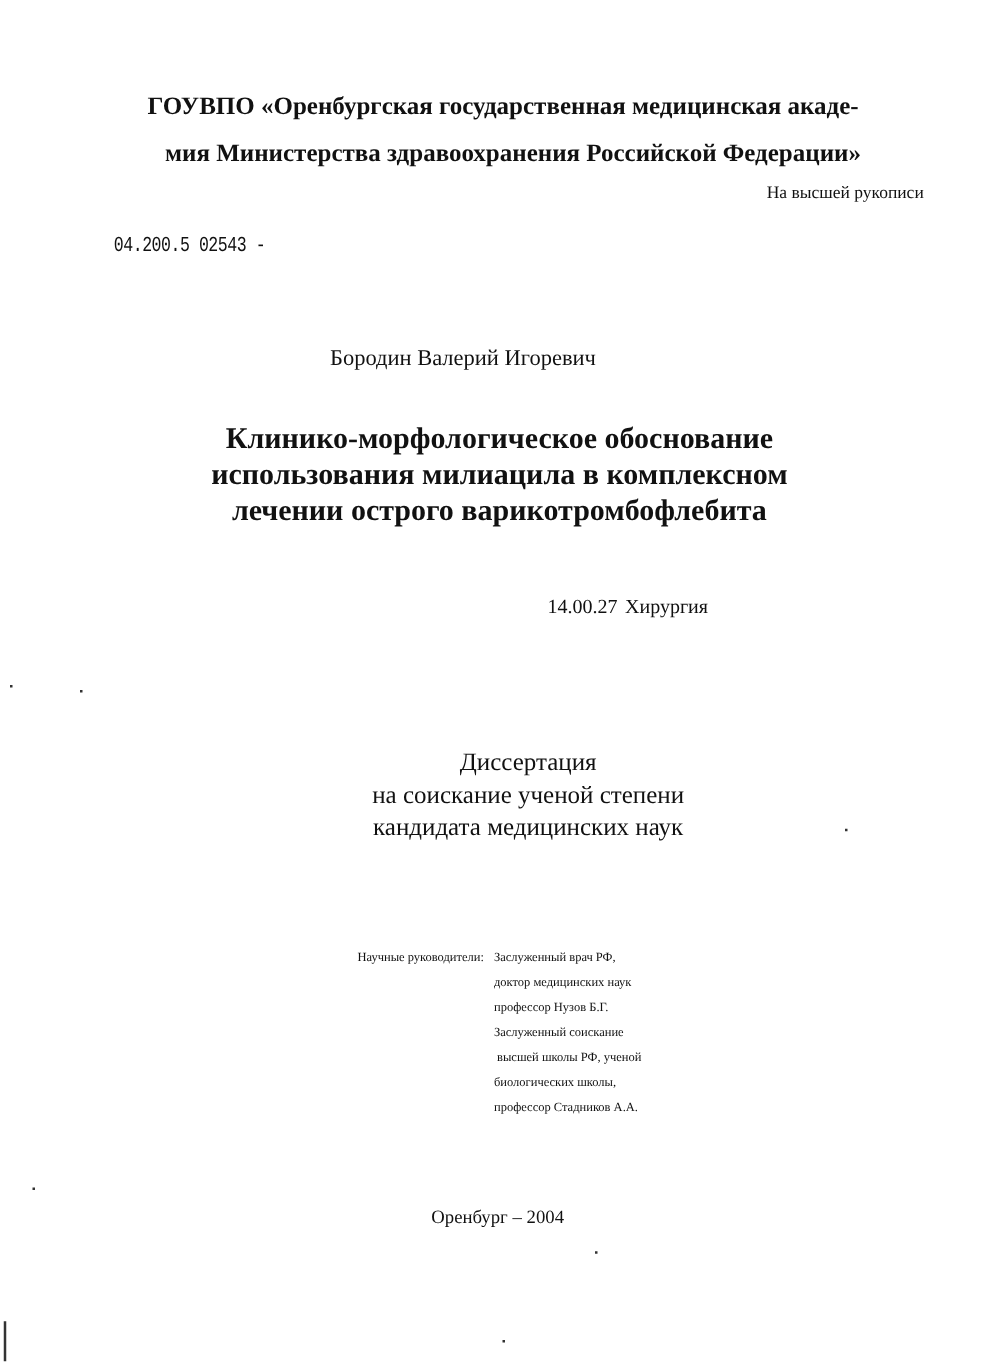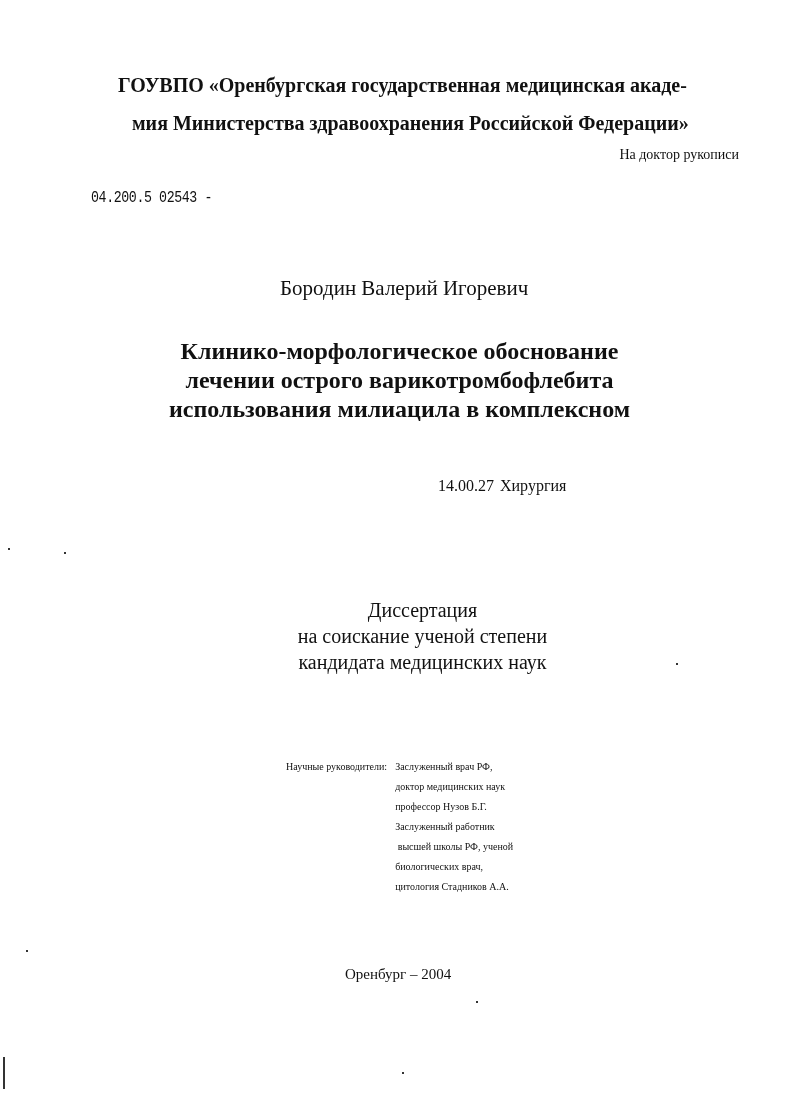--- a/index.html
+++ b/index.html
@@ -3,49 +3,49 @@
 <meta charset="utf-8">
 <style>
   html, body { margin:0; padding:0; background:#fff; }
   body { width:799px; height:1093px; position:relative; overflow:hidden; font-family:"Liberation Serif", serif; color:#111; }
   .abs { position:absolute; white-space:nowrap; }
   .inst { font-weight:bold; font-size:20px; left:0; width:799px; text-align:center; }
   .inst1 { top:74px; left:118px; width:auto; text-align:right; }
   .inst2 { top:112px; left:132px; width:auto; text-align:left; }
   .rights { top:147px; right:60px; font-size:14px; }
   .code { top:188px; left:91px; font-family:"Liberation Mono", monospace; font-size:17px; letter-spacing:-0.5px; transform:scaleX(0.78); transform-origin:left; }
-  .author { top:276px; left:280px; font-size:21px; }
+  .author { top:276px; left:264px; font-size:18px; }
   .title { top:337px; left:0; width:799px; text-align:center; font-weight:bold; font-size:24px; line-height:29px; }
   .title div { white-space:nowrap; }
   .spec { top:475px; left:438px; font-size:16px; line-height:21px; }
   .spec table { border-collapse:collapse; }
   .spec td { padding:0; vertical-align:top; }
   .spec td.c { padding-right:6px; }
   .diss { top:597px; left:0; width:845px; text-align:center; font-size:20px; line-height:26px; }
   .sup { top:757px; left:286px; font-size:10px; line-height:20px; }
   .sup table { border-collapse:collapse; }
   .sup td { padding:0; vertical-align:top; }
   .sup td.l { padding-right:8px; }
   .city { top:966px; left:345px; font-size:15px; }
   .mark { position:absolute; background:#333; }
 </style>
 </head>
 <body>
 
 <div class="abs inst inst1">ГОУВПО «Оренбургская государственная медицинская акаде-</div>
 <div class="abs inst inst2">мия Министерства здравоохранения Российской Федерации»</div>
-<div class="abs rights">На доктор рукописи</div>
+<div class="abs rights">На высшей рукописи</div>
 <div class="abs code">04.200.5 02543 -</div>
 
 <div class="abs author">Бородин Валерий Игоревич</div>
 
 <div class="abs title">
   <div>Клинико-морфологическое обоснование</div>
+  <div>использования милиацила в комплексном</div>
   <div>лечении острого варикотромбофлебита</div>
-  <div>использования милиацила в комплексном</div>
 </div>
 
 <div class="abs spec">
   <table>
     <tbody>
         <tr>
       <td class="c">14.00.27</td>
       <td>Хирургия</td>
     </tr>
   </tbody>
@@ -60,24 +60,24 @@
 
 <div class="abs sup">
   <table>
     <tbody>
         <tr>
       <td class="l">Научные руководители:</td>
       <td>
         <div>Заслуженный врач РФ,</div>
         <div>доктор медицинских наук</div>
         <div>профессор Нузов Б.Г.</div>
-        <div>Заслуженный работник</div>
+        <div>Заслуженный соискание</div>
         <div style="white-space:pre"> высшей школы РФ, ученой</div>
-        <div>биологических врач,</div>
-        <div>цитология Стадников А.А.</div>
+        <div>биологических школы,</div>
+        <div>профессор Стадников А.А.</div>
       </td>
     </tr>
   </tbody>
     </table>
 </div>
 
 <div class="abs city">Оренбург – 2004</div>
 
 <div class="mark" style="left:3px;top:1057px;width:2px;height:32px;"></div>
 <div class="mark" style="left:8px;top:548px;width:2px;height:2px;"></div>

